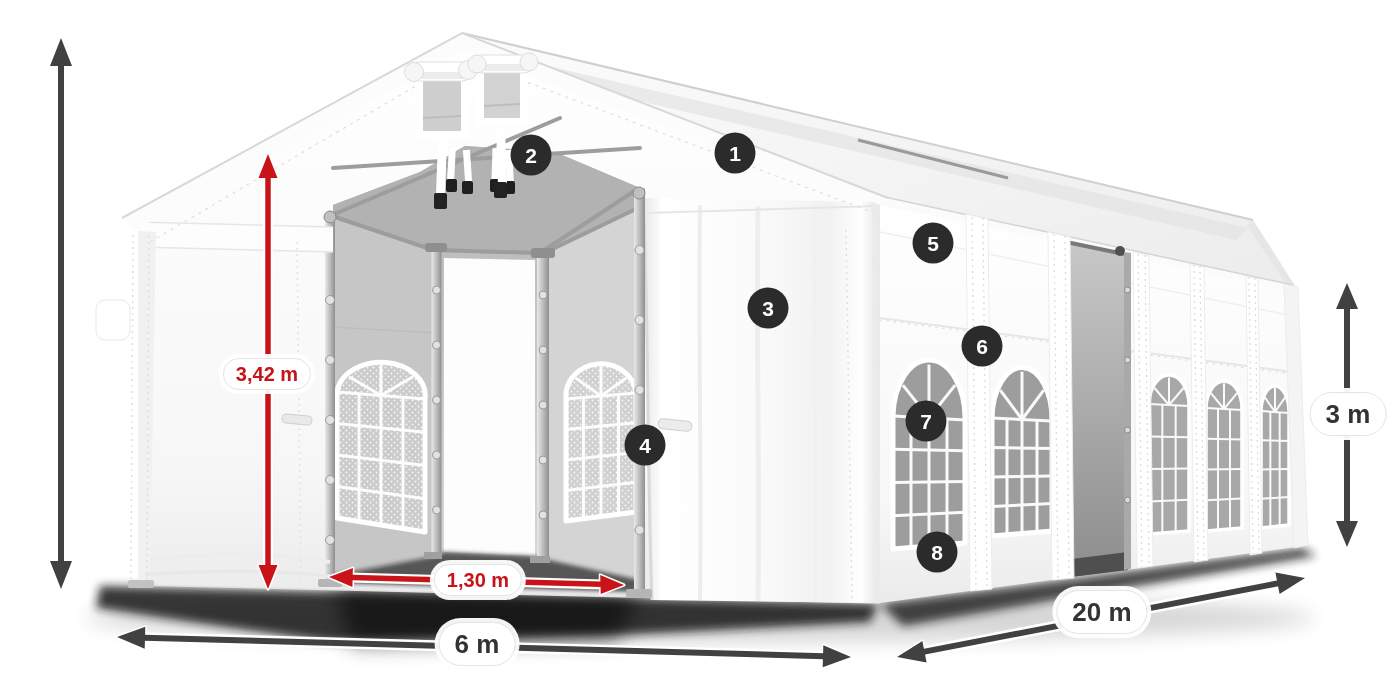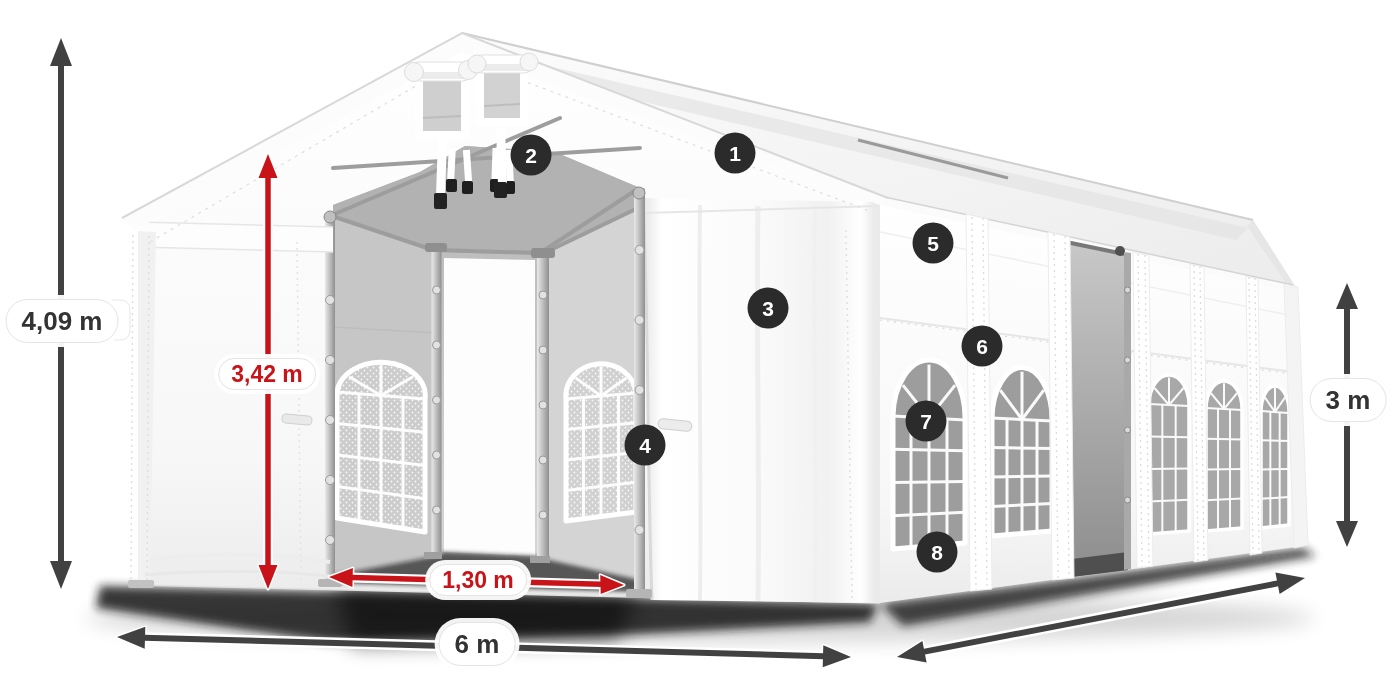--- a/index.html
+++ b/index.html
@@ -5,21 +5,21 @@
   html,body{margin:0;padding:0;background:#fff;}
   .stage{position:relative;width:1400px;height:700px;background:#ffffff;overflow:hidden;
          font-family:"Liberation Sans", sans-serif;}
   .stage svg{position:absolute;left:0;top:0;}
   .dim{position:absolute;transform:translate(-50%,-50%);background:#fff;
        border:1px solid #e4e4e4;border-radius:40px;
        box-shadow:0 0 0 4px rgba(255,255,255,.95),0 1px 3px rgba(0,0,0,.10);
        font-weight:bold;color:#333333;white-space:nowrap;
        display:flex;align-items:center;justify-content:center;line-height:1;}
   .dim-lg{font-size:26px;height:42px;padding:0 15px;}
-  .dim-sm{font-size:23px;height:30px;padding:0 12px;}
+  .dim-sm{font-size:20px;height:30px;padding:0 12px;}
   .dim-red{color:#c81419;}
   .callout{position:absolute;width:41px;height:41px;border-radius:50%;background:#2b2b2b;
        color:#fff;font-weight:bold;font-size:21px;display:flex;align-items:center;
        justify-content:center;transform:translate(-50%,-50%);cursor:pointer;user-select:none;}
 </style>
 </head>
 <body>
 
 <div class="stage">
 
@@ -405,25 +405,25 @@
     </g>
 
     <g>
       <line x1="1347" y1="306" x2="1347" y2="525" stroke="#fff" stroke-width="11"></line>
       <path d="M1347,283 L1336,309 L1358,309 Z M1347,547 L1336,521 L1358,521 Z" fill="#414141" stroke="#fff" stroke-width="3" paint-order="stroke"></path>
       <line x1="1347" y1="307" x2="1347" y2="523" stroke="#414141" stroke-width="6"></line>
     </g>
   </g>
 </svg>
 
-<div class="dim dim-lg" style="left:62px;top:321px">4,09 m</div>
 <div class="dim dim-sm dim-red" style="left:267px;top:374px">3,42 m</div>
 <div class="dim dim-sm dim-red" style="left:478px;top:580px">1,30 m</div>
 <div class="dim dim-lg" style="left:477px;top:644px">6 m</div>
-<div class="dim dim-lg" style="left:1348px;top:400px">3 m</div>
+<div class="dim dim-lg" style="left:1102px;top:612px">20 m</div>
+<div class="dim dim-lg" style="left:1348px;top:414px">3 m</div>
 
 <div class="callout" style="left:735px;top:153px">1</div>
 <div class="callout" style="left:531px;top:155px">2</div>
 <div class="callout" style="left:768px;top:308px">3</div>
 <div class="callout" style="left:645px;top:445px">4</div>
 <div class="callout" style="left:933px;top:243px">5</div>
 <div class="callout" style="left:982px;top:346px">6</div>
 <div class="callout" style="left:926px;top:421px">7</div>
 <div class="callout" style="left:937px;top:552px">8</div>
 

